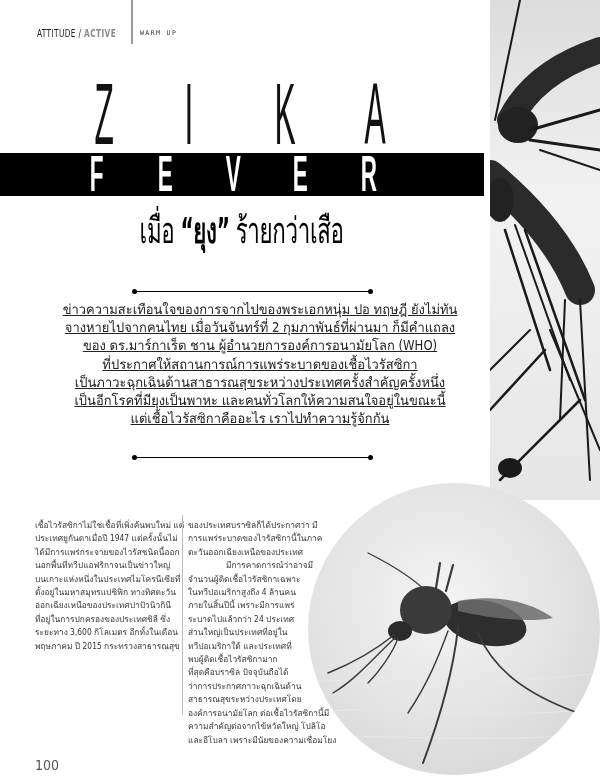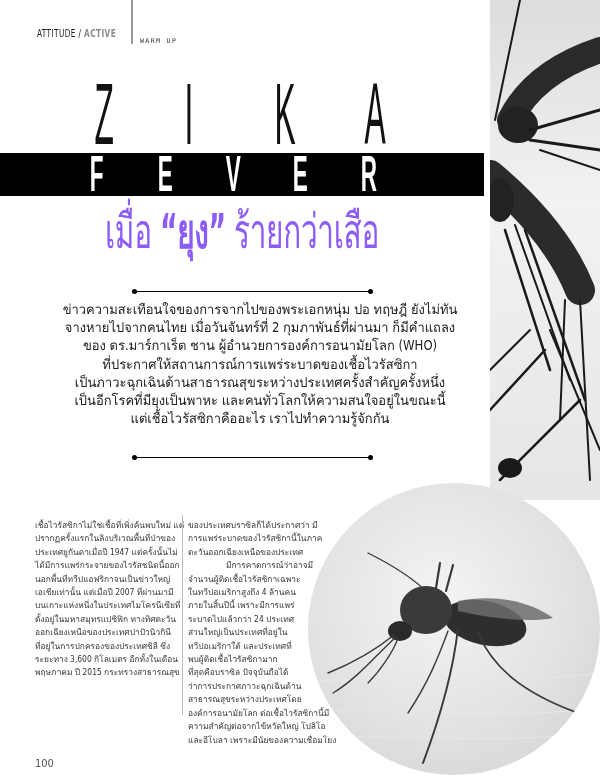--- a/index.html
+++ b/index.html
@@ -8,63 +8,63 @@
     background:#ffffff; color:#1a1a1a;
     font-family:"DejaVu Sans", sans-serif;
   }
   .abs { position:absolute;justify-content:flex-end; }
 
   
   .hdr { left:37px; top:24px; height:18px; display:flex; align-items:center; }
   .hdr-section { font-family:"DejaVu Sans Condensed","DejaVu Sans",sans-serif; font-size:10.5px; letter-spacing:0.5px; color:#222; transform:scaleX(0.78); transform-origin:left center; white-space:nowrap; }
   .hdr-section .active { color:#8a8a8a; font-weight:bold; }
   .hdr-rule { position:absolute; left:94px; top:-24px; width:2px; height:44px; background:#9a9a9a; }
-  .hdr-sub { position:absolute; left:103px; top:5px; font-family:"DejaVu Sans Mono",monospace; font-size:6.5px; letter-spacing:1.4px; color:#333; white-space:nowrap;margin-top:8px; }
+  .hdr-sub { position:absolute; left:103px; top:5px; font-family:"DejaVu Sans Mono",monospace; font-size:6.5px; letter-spacing:1.4px; color:#333; white-space:nowrap; }
 
   
   .zika { left:88px; top:78px; width:290px; height:72px; display:flex; justify-content:space-between; }
   .zika span { font-family:"Liberation Sans", sans-serif; font-weight:normal; font-size:88px; line-height:72px; color:#111; transform:scaleX(0.36); transform-origin:center; display:inline-block; width:20px; text-align:center; -webkit-text-stroke:0px; }
 
   
   .fever-bar { left:0; top:153px; width:484px; height:43px; background:#000; }
   .fever { left:86px; top:153px; width:285px; height:43px; display:flex; justify-content:space-between; align-items:center; }
   .fever span { font-family:"Liberation Sans", sans-serif; font-weight:bold; font-size:50px; line-height:43px; color:#fff; display:inline-block; width:14px; text-align:center; transform:scaleX(0.45); }
 
   
-  .subtitle { left:0; top:204px; width:484px; text-align:center; font-family:"DejaVu Sans Condensed","DejaVu Sans",sans-serif; font-size:48px; line-height:54px; color:#8b5cf6; font-weight:normal; letter-spacing:-0.5px; }
+  .subtitle { left:0; top:204px; width:484px; text-align:center; font-family:"DejaVu Sans Condensed","DejaVu Sans",sans-serif; font-size:36px; line-height:54px; color:#000000; font-weight:normal; letter-spacing:-0.5px; }
   .subtitle .em { font-weight:bold; }
   .subtitle-inner { display:inline-block; transform:scaleX(0.62); transform-origin:center; white-space:nowrap; }
 
   
   .divider { height:0; border-top:1.4px solid #000; }
   .divider::before, .divider::after { content:""; position:absolute; top:-3px; width:5px; height:5px; border-radius:50%; background:#000; }
   .divider::before { left:-2px; }
   .divider::after { right:-2px; }
   .div-top { left:134px; top:291px; width:237px; }
   .div-bot { left:134px; top:457px; width:237px; }
 
   
-  .intro { left:40px; top:300px; width:440px; text-align:center; font-family:"DejaVu Sans Condensed","DejaVu Sans",sans-serif; font-size:13.5px; line-height:18.2px; color:#222; }
+  .intro { left:40px; top:300px; width:440px; text-align:center; font-family:"DejaVu Sans Condensed","DejaVu Sans",sans-serif; font-size:13.5px; line-height:18.2px; color:#222;text-decoration:underline; }
   .intro div { white-space:nowrap; transform:scaleX(0.96); }
 
   
   .photo-right { left:490px; top:0; width:110px; height:500px; overflow:hidden; background:linear-gradient(180deg,#dcdcdc 0%,#f2f2f2 40%,#e6e6e6 100%); }
 
   
   .photo-circle { left:308px; top:483px; width:292px; height:292px; border-radius:50%; overflow:hidden; background:radial-gradient(circle at 45% 40%, #f4f4f4 0%, #e2e2e2 55%, #cfcfcf 100%); }
 
   
   .col { font-family:"DejaVu Sans Condensed","DejaVu Sans",sans-serif; font-size:8.4px; line-height:13.4px; color:#333; }
   .col div { white-space:nowrap; }
   .col1 { left:35px; top:519px; width:140px; }
   .col2 { left:188px; top:519px; width:128px; }
   .col-rule { left:182px; top:515px; width:1px; height:200px; background:#bdbdbd; }
   .indent { padding-left:38px; }
 
-  .pageno { left:35px; top:757px; font-family:"DejaVu Sans Condensed","DejaVu Sans",sans-serif; font-size:11px; color:#555; }
+  .pageno { left:35px; top:757px; font-family:"DejaVu Sans Condensed","DejaVu Sans",sans-serif; font-size:14px; color:#555; }
 </style>
 </head>
 <body>
 
 <div class="abs hdr">
   <span class="hdr-section"><span>ATTITUDE / </span><span class="active">ACTIVE</span></span>
   <span class="hdr-rule"></span>
   <span class="hdr-sub">WARM UP</span>
 </div>
 
@@ -148,25 +148,23 @@
       <path d="M138,108 L145,82" stroke-width="2.2"></path>
       <path d="M150,145 C145,190 130,240 115,280" stroke-width="2"></path>
       <path d="M170,150 C185,185 215,210 270,230" stroke-width="1.8"></path>
       <path d="M140,148 C130,175 120,200 100,230" stroke-width="1.4"></path>
     </g>
   </svg>
 </div>
 
 <div class="abs col col1">
   <div>เชื้อไวรัสซิกาไม่ใช่เชื้อที่เพิ่งค้นพบใหม่ แต่</div>
-  <div>ปรากฏครั้งแรกในลิงบริเวณพื้นที่ป่าของ</div>
   <div>ประเทศยูกันดาเมื่อปี 1947 แต่ครั้งนั้นไม่</div>
   <div>ได้มีการแพร่กระจายของไวรัสชนิดนี้ออก</div>
   <div>นอกพื้นที่ทวีปแอฟริกาจนเป็นข่าวใหญ่</div>
-  <div>เอเชียเท่านั้น แต่เมื่อปี 2007 ที่ผ่านมามี</div>
   <div>บนเกาะแห่งหนึ่งในประเทศไมโครนีเซียที่</div>
   <div>ตั้งอยู่ในมหาสมุทรแปซิฟิก ทางทิศตะวัน</div>
   <div>ออกเฉียงเหนือของประเทศปาปัวนิวกินี</div>
   <div>ที่อยู่ในการปกครองของประเทศชิลี ซึ่ง</div>
   <div>ระยะทาง 3,600 กิโลเมตร อีกทั้งในเดือน</div>
   <div>พฤษภาคม ปี 2015 กระทรวงสาธารณสุข</div>
 </div>
 
 <div class="abs col-rule"></div>
 

